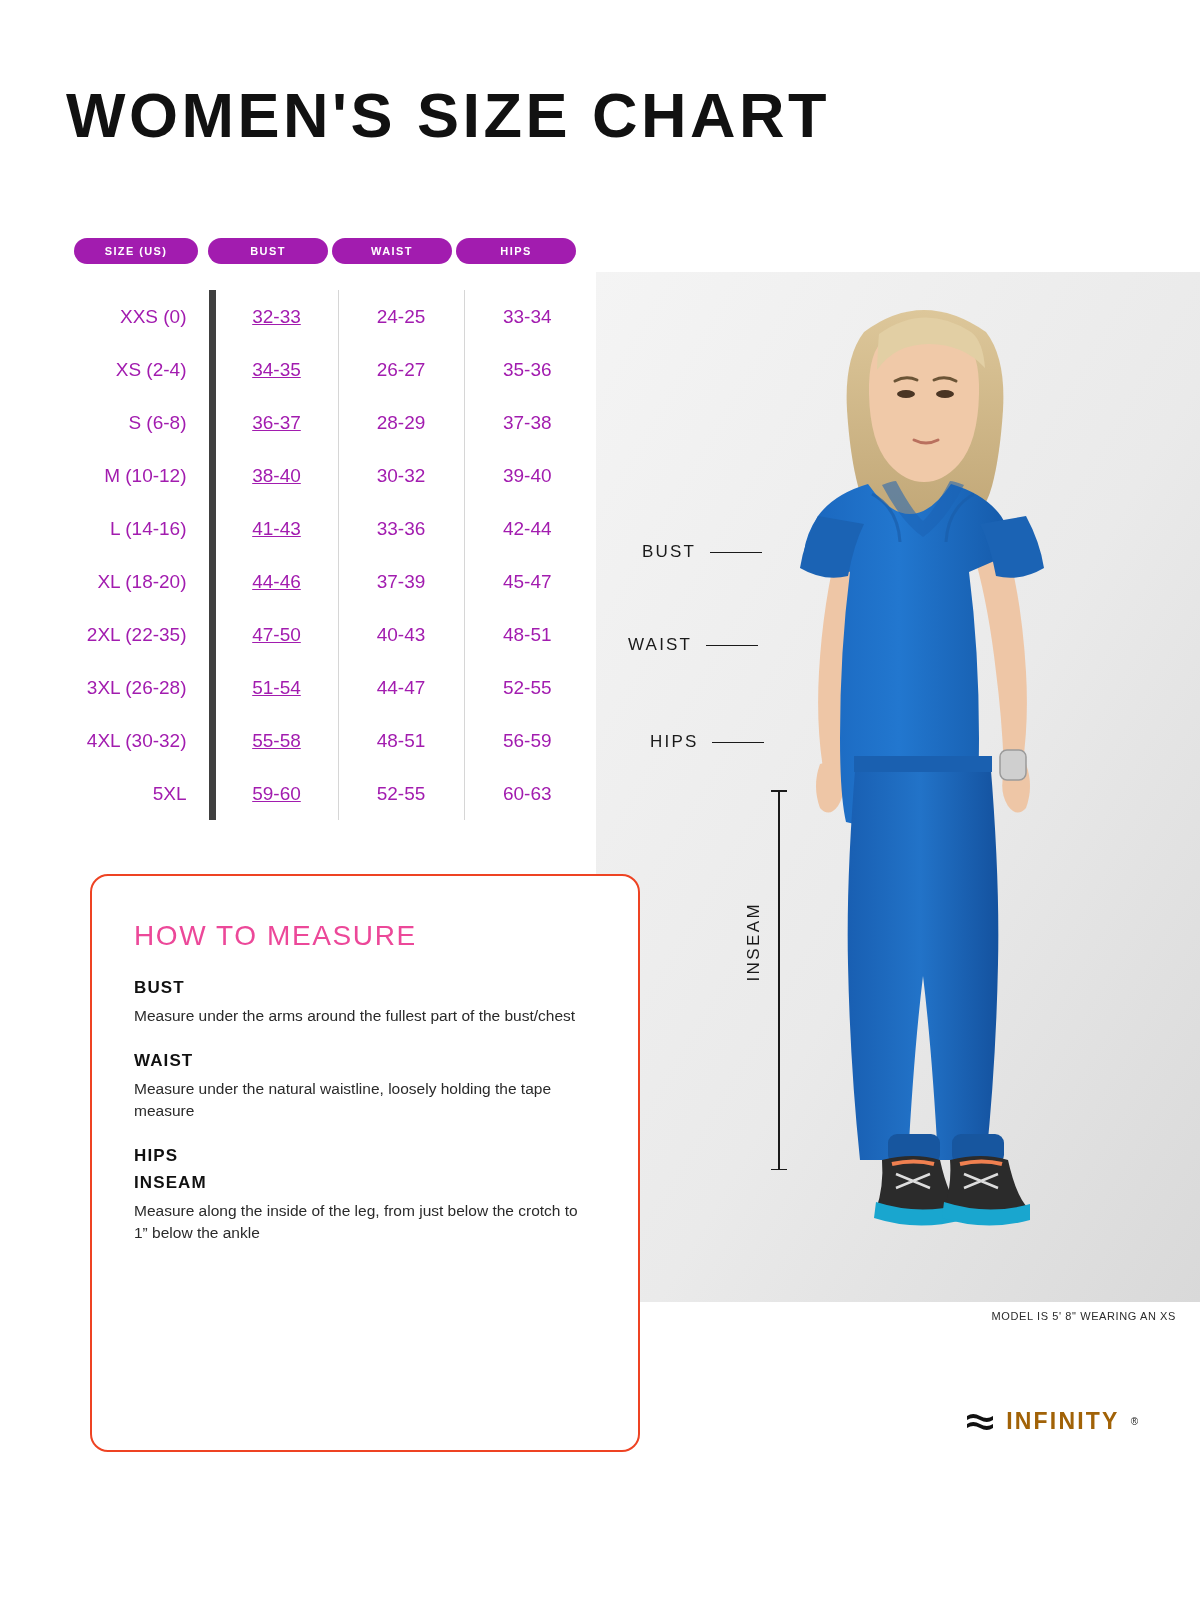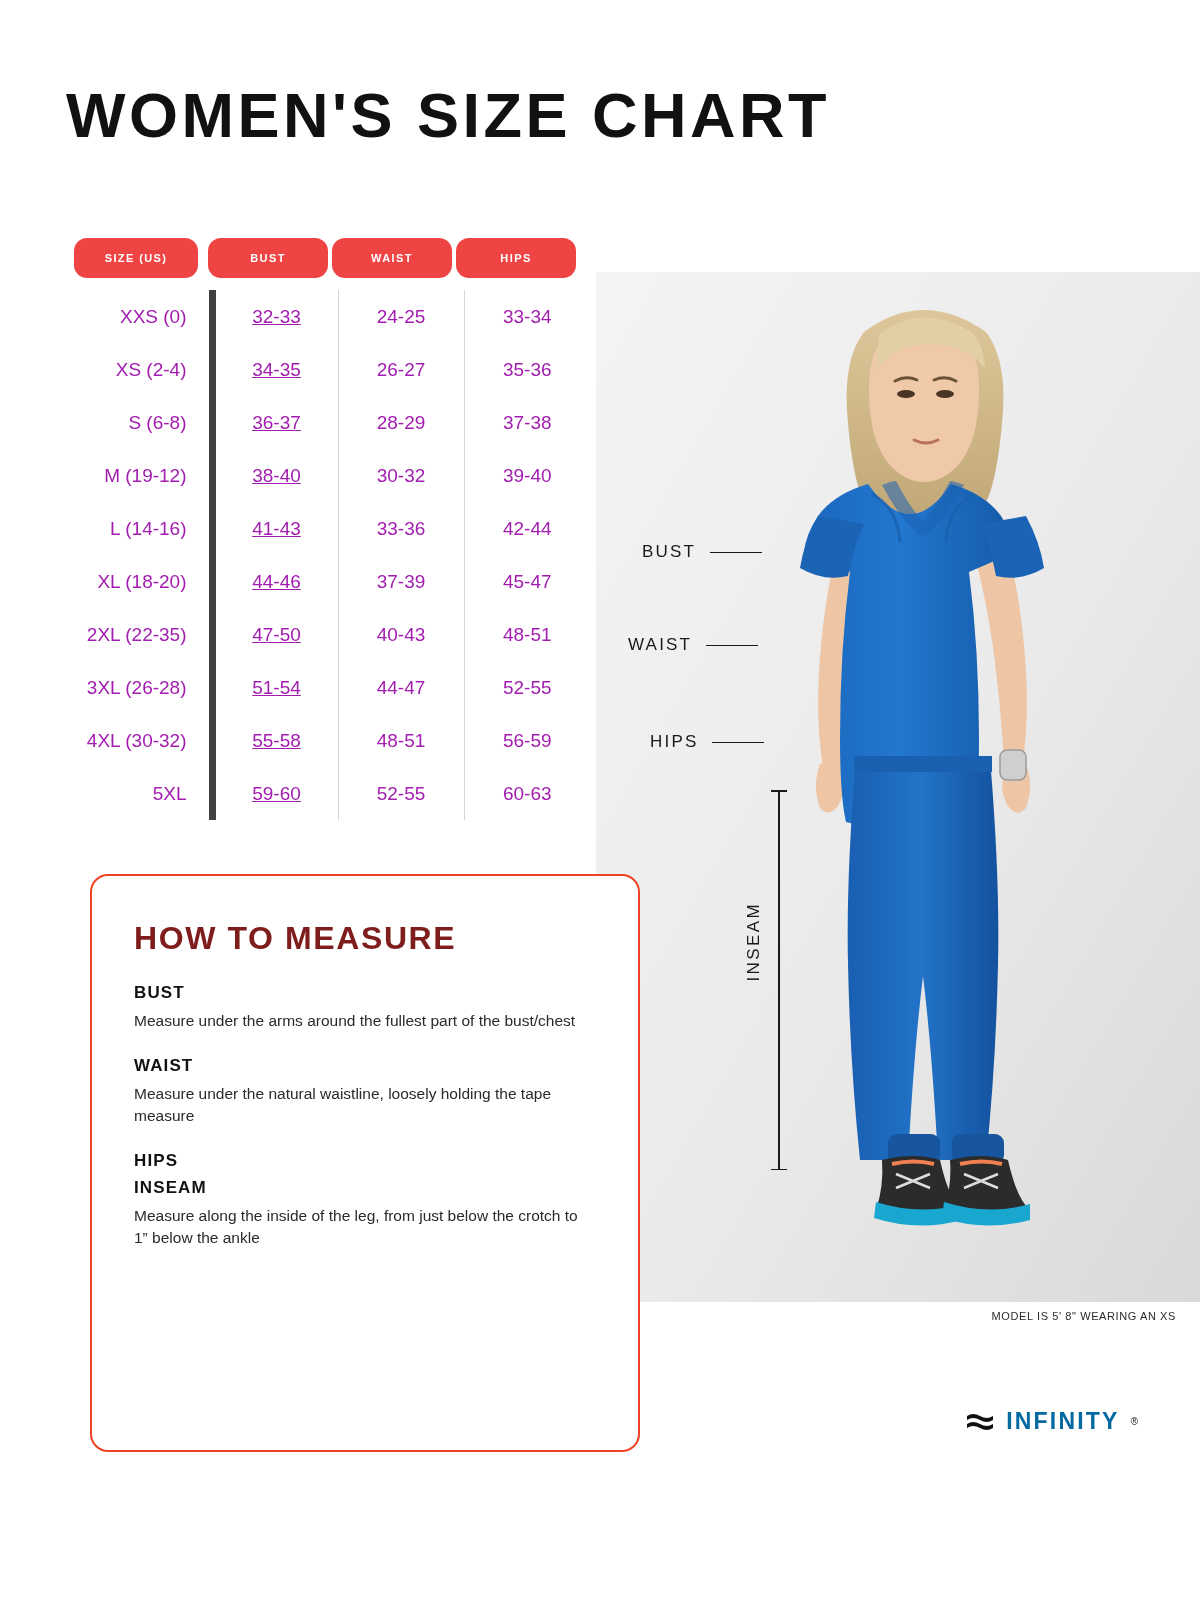--- a/index.html
+++ b/index.html
@@ -40,23 +40,23 @@
     width: 530px;
   }
   .head-row {
     position: relative;
     height: 34px;
     margin-bottom: 18px;
   }
   .pill {
     position: absolute;
     top: 0;
-    height: 40px;
+    height: 26px;
     border-radius: 13px;
-    background: #ef4444;
+    background: #a21caf;
     color: #ffffff;
     font-size: 11px;
     font-weight: 700;
     letter-spacing: 1.4px;
     display: flex;
     align-items: center;
     justify-content: center;
   }
   .pill.c0 { left: 14px;  width: 124px; }
   .pill.c1 { left: 148px; width: 120px; }
@@ -89,24 +89,24 @@
     width: 550px;
     height: 578px;
     border: 2px solid #ee4323;
     border-radius: 18px;
     background: #ffffff;
     padding: 44px 42px 0 42px;
     z-index: 5;
   }
   .howto h2 {
     margin: 0 0 26px 0;
-    font-size: 32px;
-    font-weight: 700;
+    font-size: 28px;
+    font-weight: 400;
     letter-spacing: 1.6px;
-    color: #7f1d1d;
+    color: #ec4899;
   }
   .howto h3 {
     margin: 0 0 7px 0;
     font-size: 17px;
     font-weight: 700;
     letter-spacing: 1.1px;
     color: #111;
   }
   .howto p {
     margin: 0 0 24px 0;
@@ -200,21 +200,21 @@
     align-items: center;
     gap: 11px;
   }
   .logo-mark {
     width: 30px; height: 19px;
   }
   .logo-text {
     font-size: 23px;
     font-weight: 700;
     letter-spacing: 2.2px;
-    color: #0369a1;
+    color: #a16207;
   }
   .logo-reg { font-size: 10px; vertical-align: super; letter-spacing: 0; }
 </style>
 </head>
 <body>
 
 <div class="page">
 
   <div class="title">WOMEN'S SIZE CHART</div>
 
@@ -324,21 +324,21 @@
           <td class="col2">26-27</td>
           <td class="col3">35-36</td>
         </tr>
         <tr>
           <td class="col0">S (6-8)</td>
           <td class="col1">36-37</td>
           <td class="col2">28-29</td>
           <td class="col3">37-38</td>
         </tr>
         <tr>
-          <td class="col0">M (19-12)</td>
+          <td class="col0">M (10-12)</td>
           <td class="col1">38-40</td>
           <td class="col2">30-32</td>
           <td class="col3">39-40</td>
         </tr>
         <tr>
           <td class="col0">L (14-16)</td>
           <td class="col1">41-43</td>
           <td class="col2">33-36</td>
           <td class="col3">42-44</td>
         </tr>

